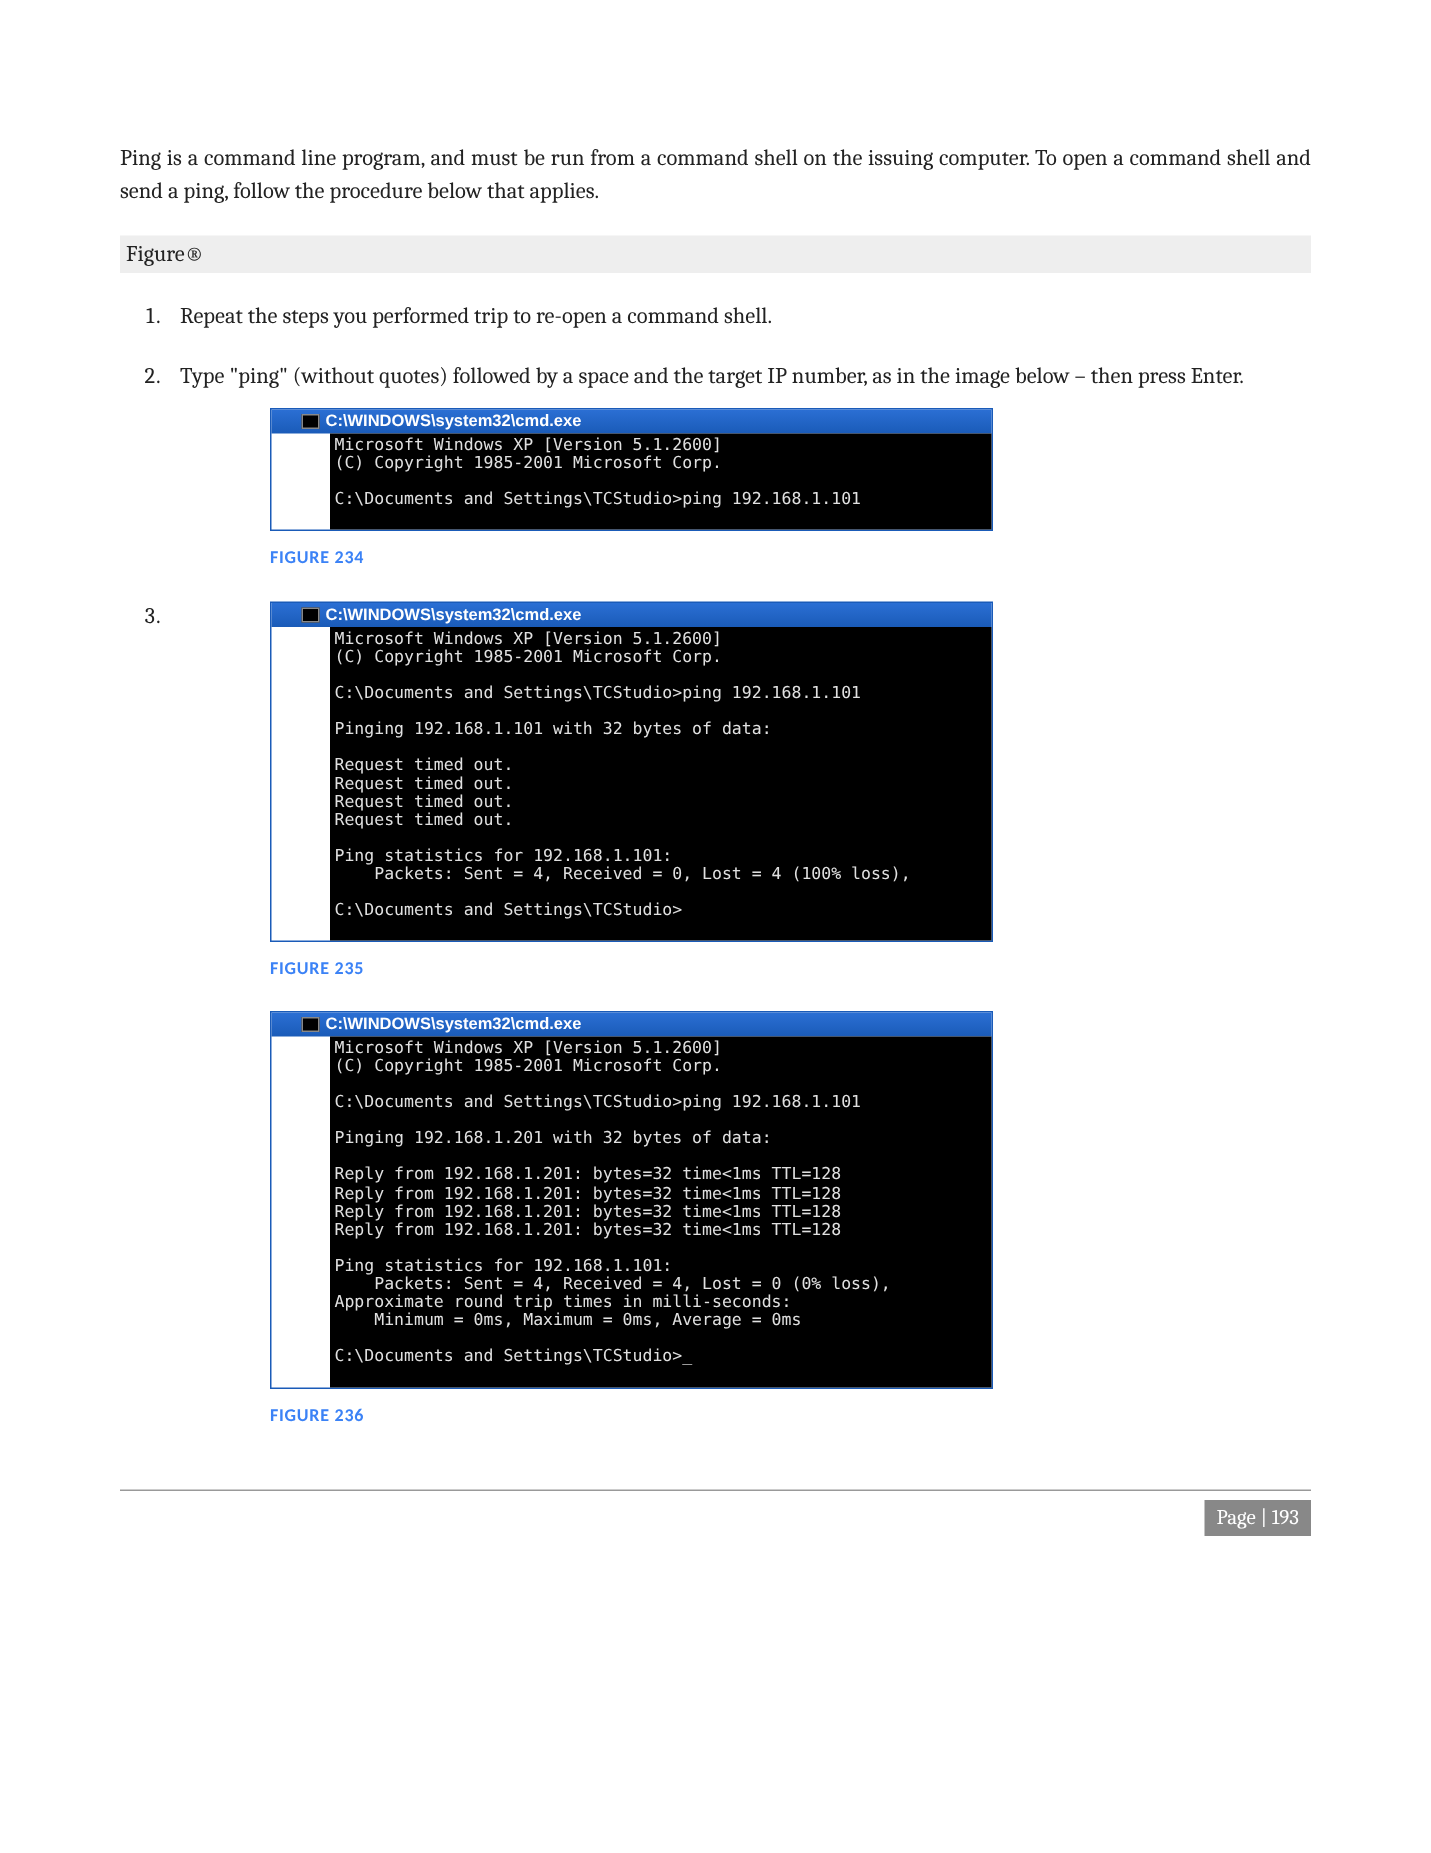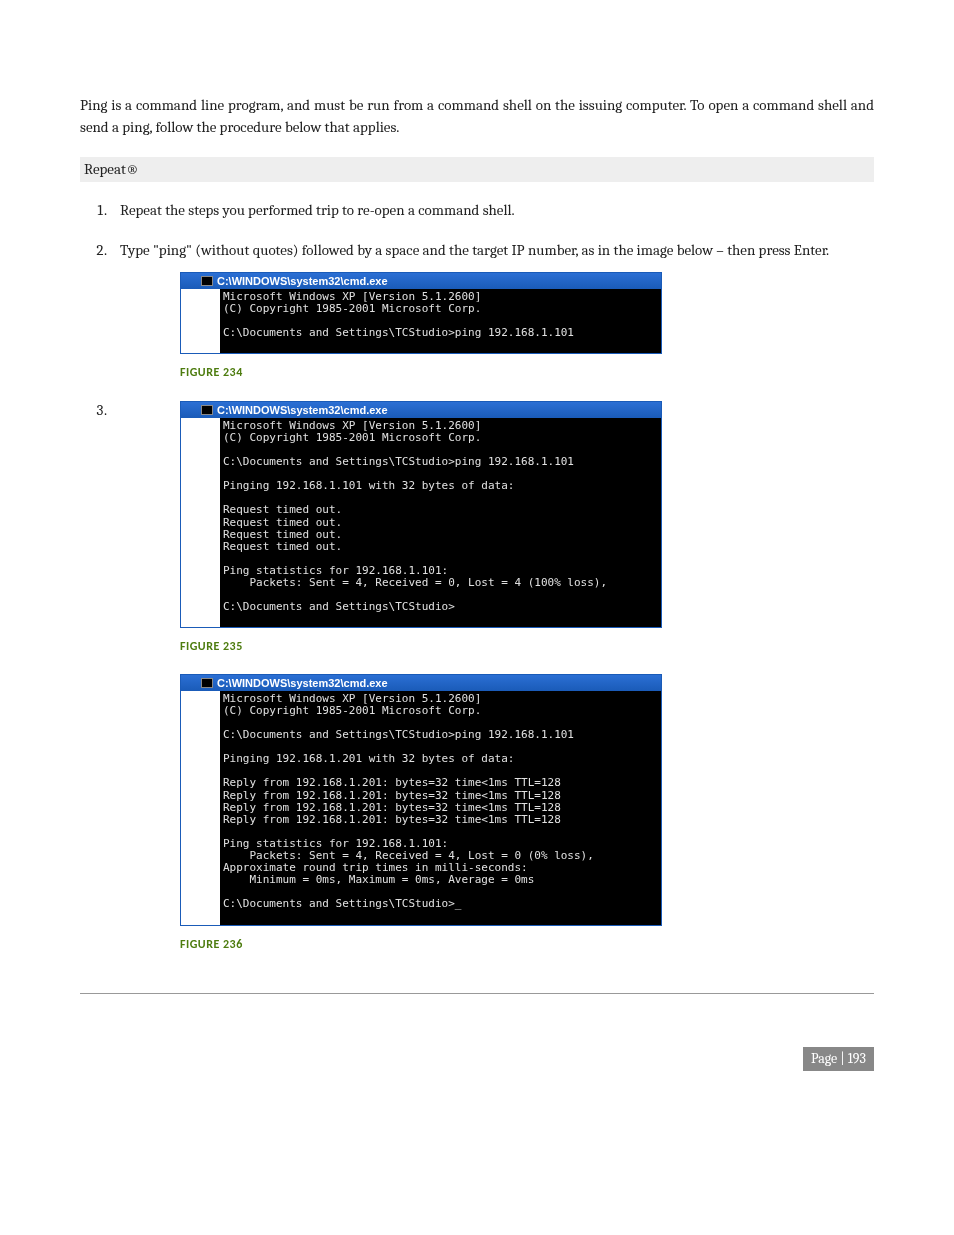--- a/index.html
+++ b/index.html
@@ -69,50 +69,49 @@
   }
   .cmd-body {
     background: #000;
     color: #e0e0e0;
     padding: 2px 3px;
     white-space: pre;
     min-height: 30px;
     margin-left: 39px;
   }
   .figure-caption {
-    color: #4d7c0f;
+    color: #3b82f6;
     font-family: Calibri, Arial, sans-serif;
     font-size: 12px;
     font-weight: bold;
     letter-spacing: 0.5px;
     margin-top: 10px;
     text-transform: uppercase;
   }
   .page-footer {
     margin-top: 40px;
     border-top: 1px solid #999;
     padding-top: 6px;
     text-align: right;
   }
   .page-badge {
     display: inline-block;
     background: #888;
     color: #fff;
     font-family: Cambria, Georgia, serif;
     font-size: 14px;
     padding: 2px 8px;
-    margin-top: 47px;
   }
 </style>
 </head>
 <body>
 
 <p class="intro">Ping is a command line program, and must be run from a command shell on the issuing computer. To open a command shell and send a ping, follow the procedure below that applies.</p>
 
-<div class="section-heading">Repeat®</div>
+<div class="section-heading">Figure®</div>
 
 <ol class="steps">
 
   <li>
     <span>Repeat the steps you performed trip to re-open a command shell.</span>
   </li>
 
   <li>
     <span>Type "ping" (without quotes) followed by a space and the target IP number, as in the image below – then press Enter.</span>
 

